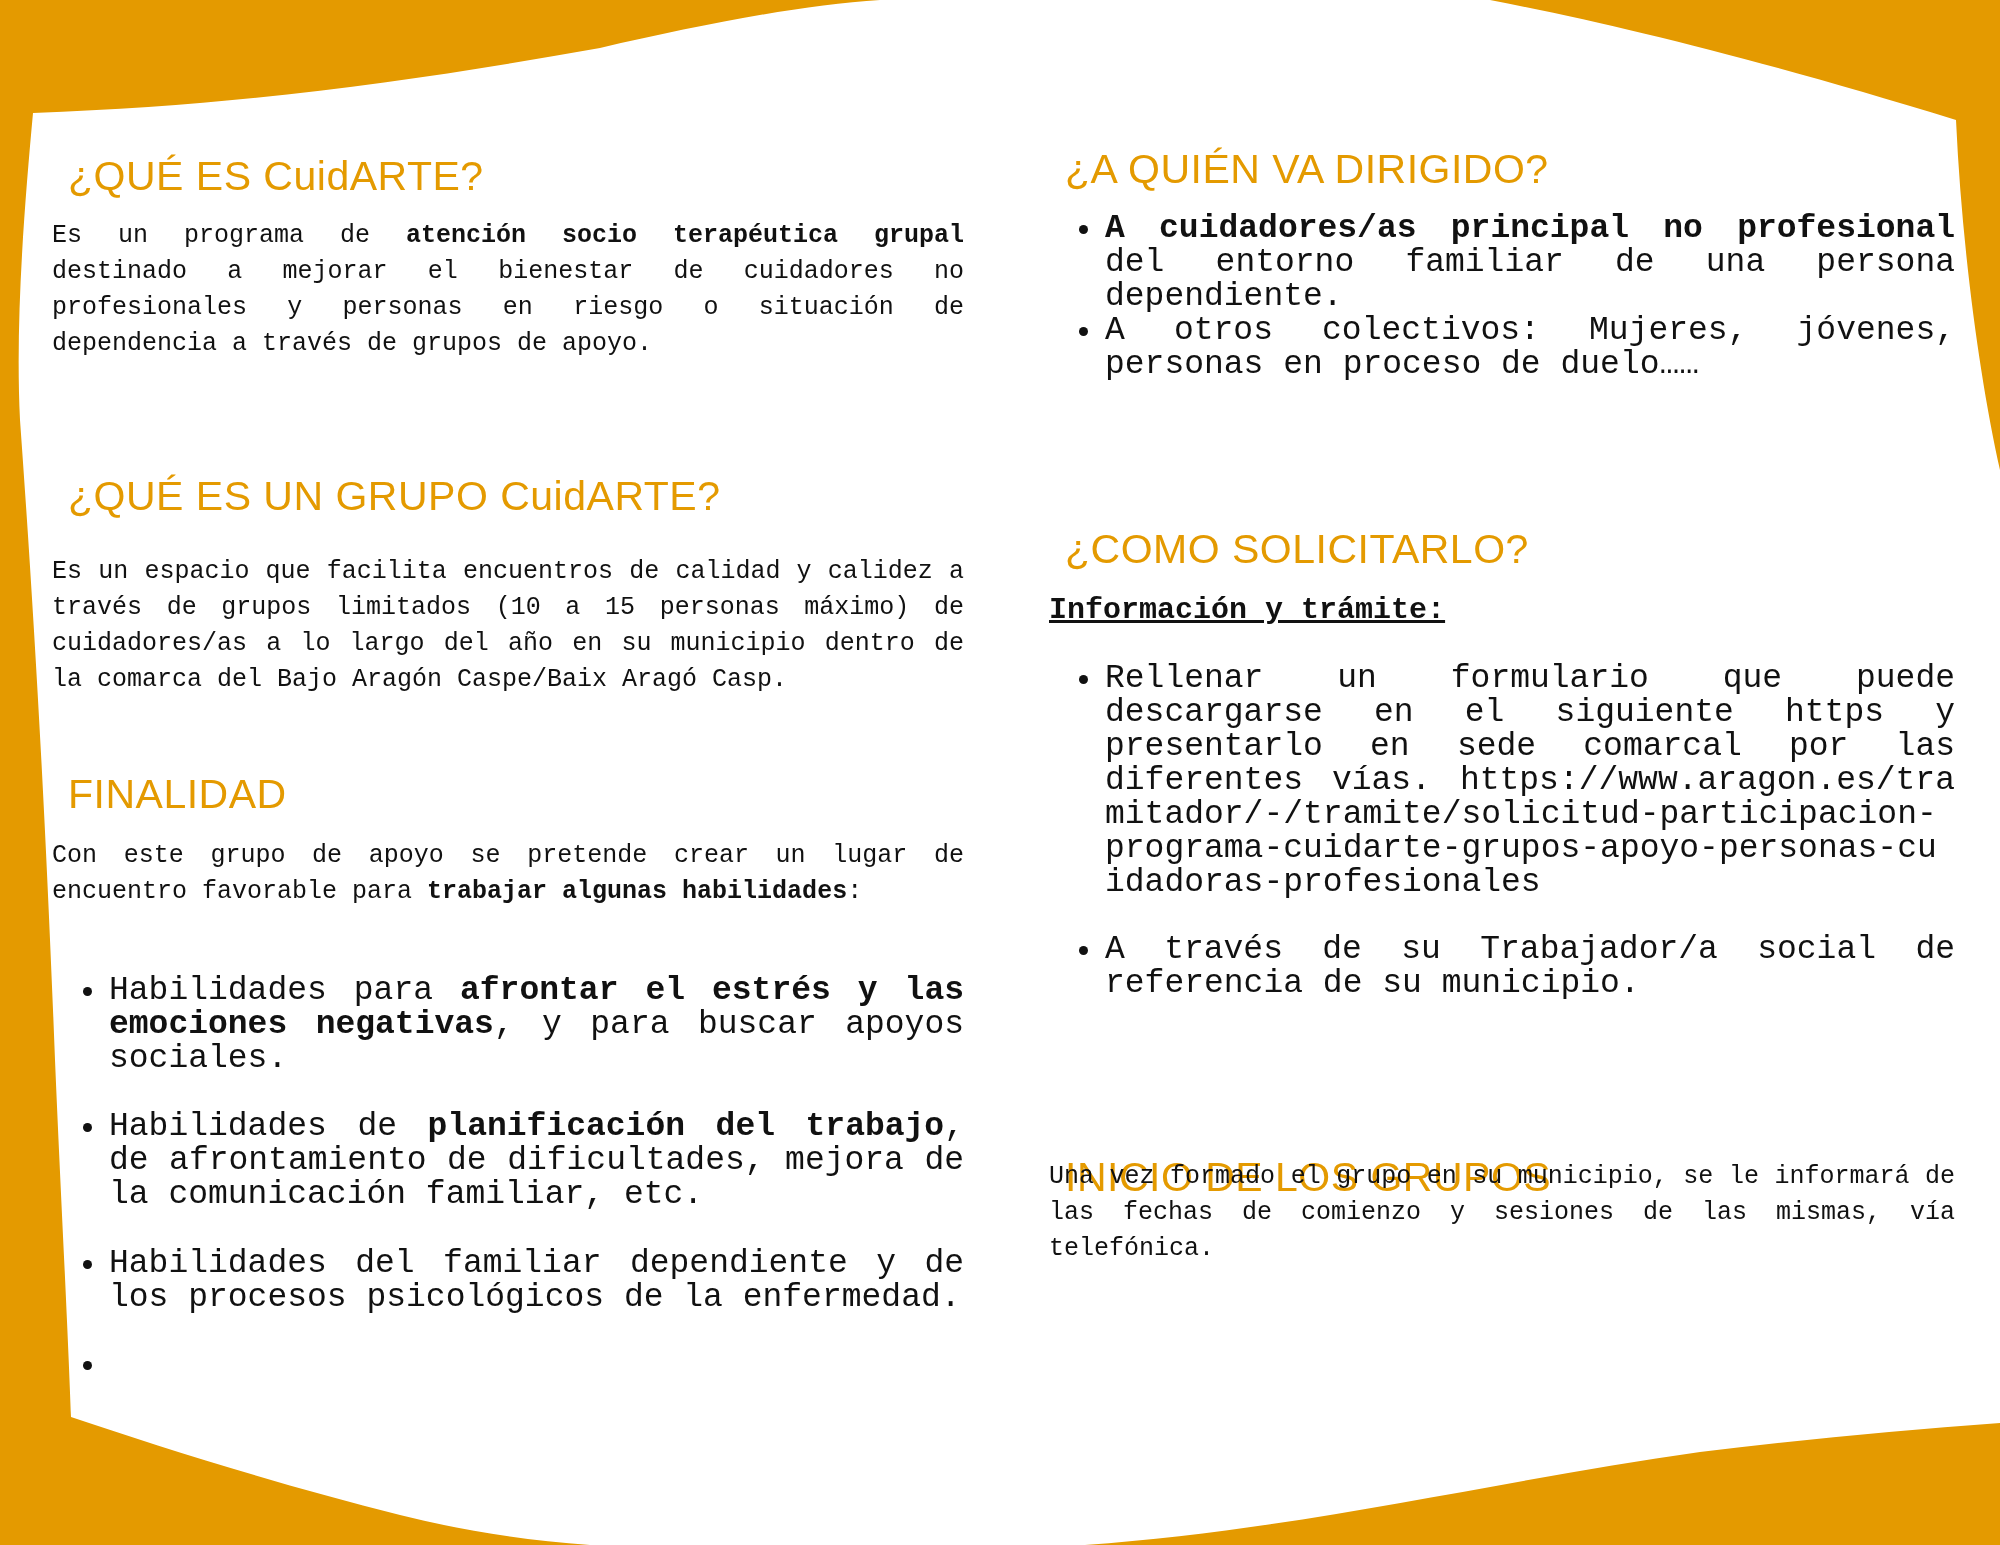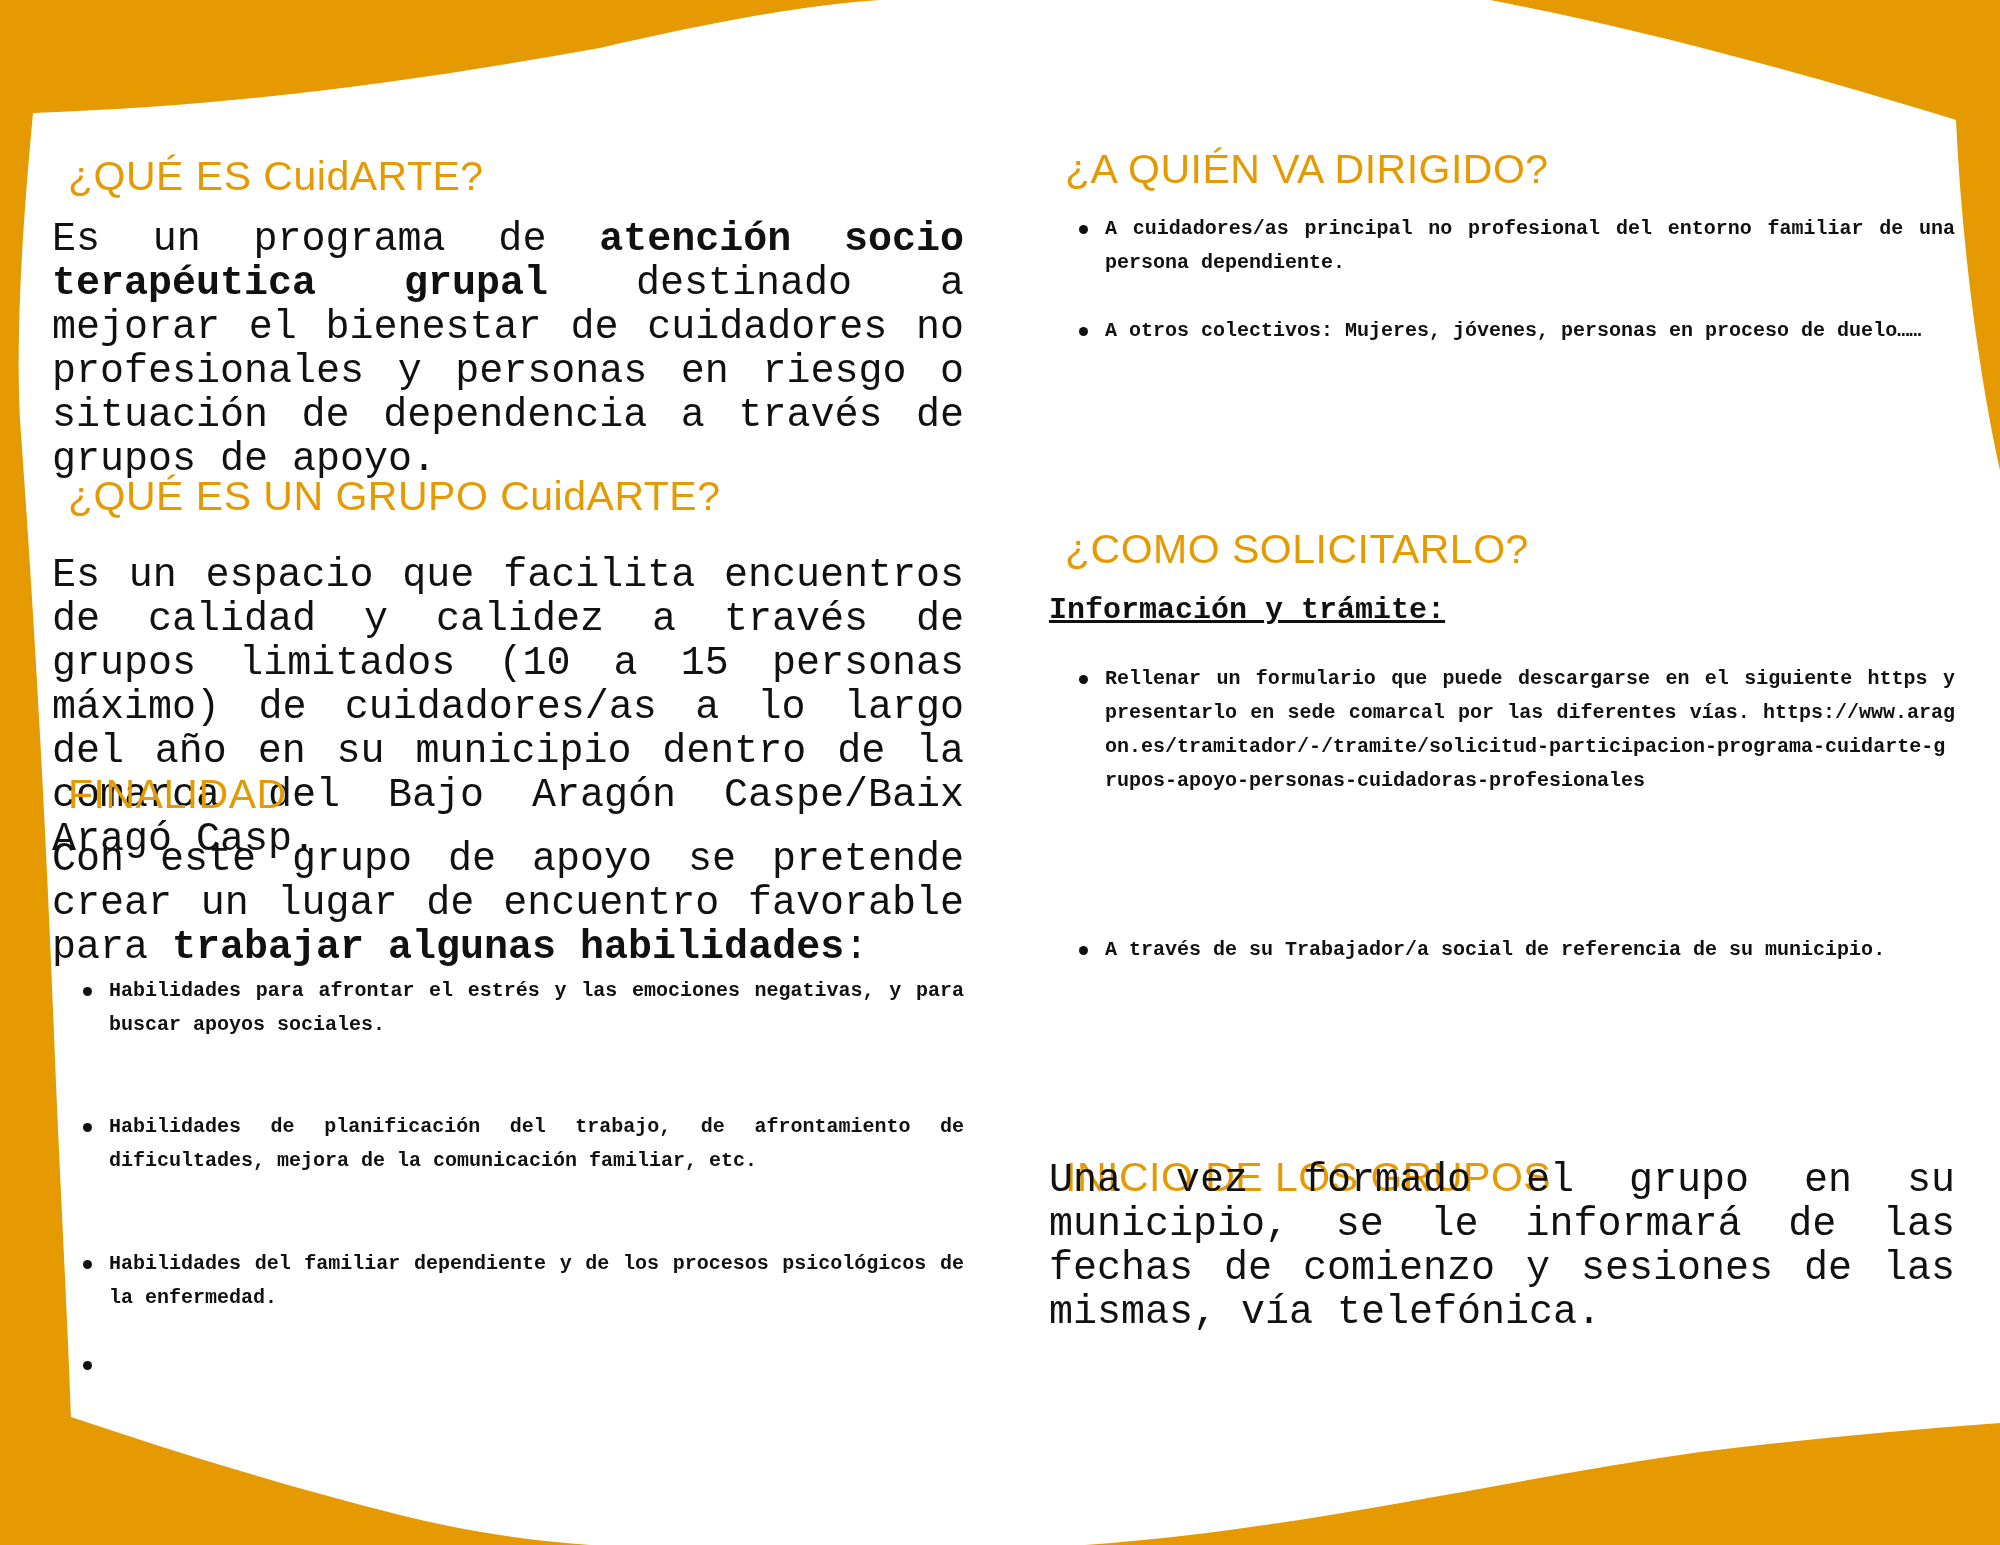--- a/index.html
+++ b/index.html
@@ -1,22 +1,22 @@
 <!DOCTYPE html>
 <html><head>
 <meta charset="utf-8">
 <style>
   html, body { margin:0; padding:0; }
   body { width:2000px; height:1545px; position:relative; overflow:hidden; background:#ffffff; }
   .bg { position:absolute; left:0; top:0; width:2000px; height:1545px; }
   .col { position:absolute; color:#111; font-family:"Liberation Mono", "DejaVu Sans Mono", monospace; }
   .h { position:absolute; font-family:Liberation Sans, sans-serif; font-size:41px; line-height:48px; color:#E49A00; margin:16px; font-weight:normal; white-space:nowrap; letter-spacing:0.5px; }
-  .p { position:absolute; font-size:40px; line-height:44px; text-align:justify; margin:0; color:#111; }
+  .p { position:absolute; font-size:25px; line-height:36px; text-align:justify; margin:0; color:#111; }
   .p b { font-weight:bold; }
-  .li { position:absolute; font-size:20px; line-height:34px; text-align:justify; color:#111;font-weight:bold; }
+  .li { position:absolute; font-size:33px; line-height:34px; text-align:justify; color:#111; }
   .li .dot { position:absolute; left:-26px; top:13px; width:9px; height:9px; border-radius:50%; background:#111; }
   .sub { position:absolute; font-size:30px; line-height:34px; font-weight:bold; text-decoration:underline; color:#111; white-space:nowrap; }
   .url { word-break:break-all; text-align:right; }
 </style>
 </head>
 <body>
 
 <svg class="bg" viewBox="0 0 2000 1545" xmlns="http://www.w3.org/2000/svg">
   <path fill="#E49A00" fill-rule="evenodd" d="
     M0,0 H2000 V1545 H0 Z

